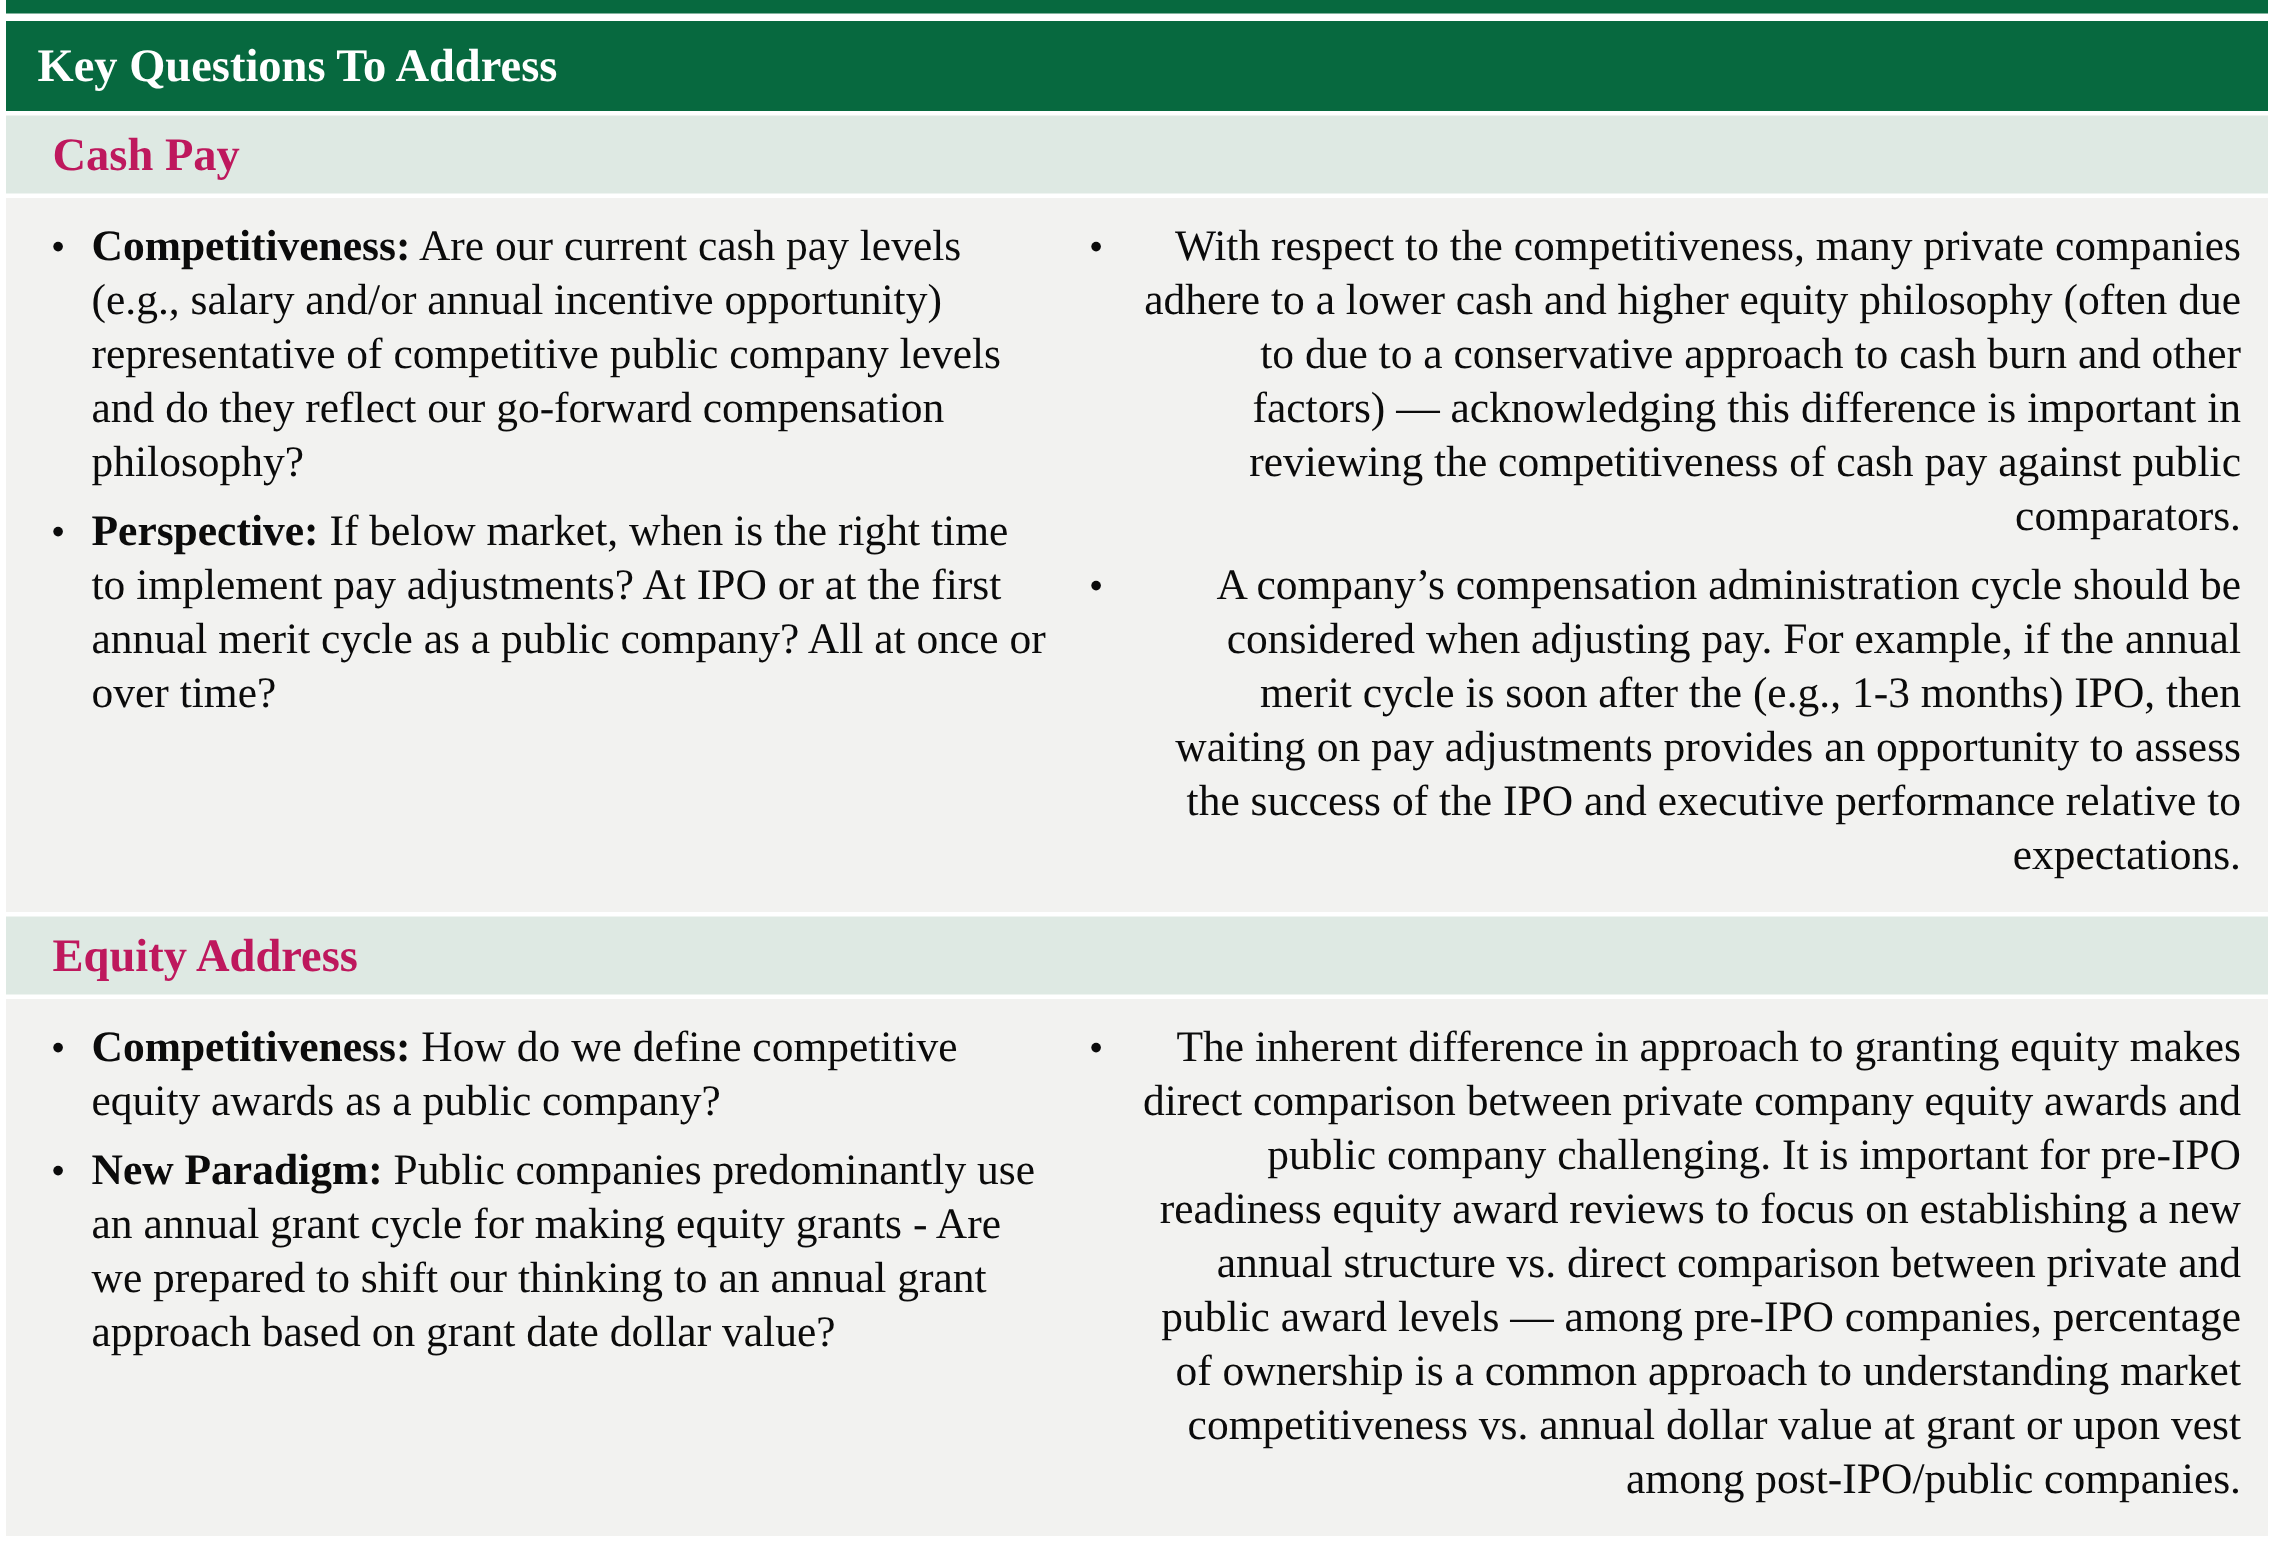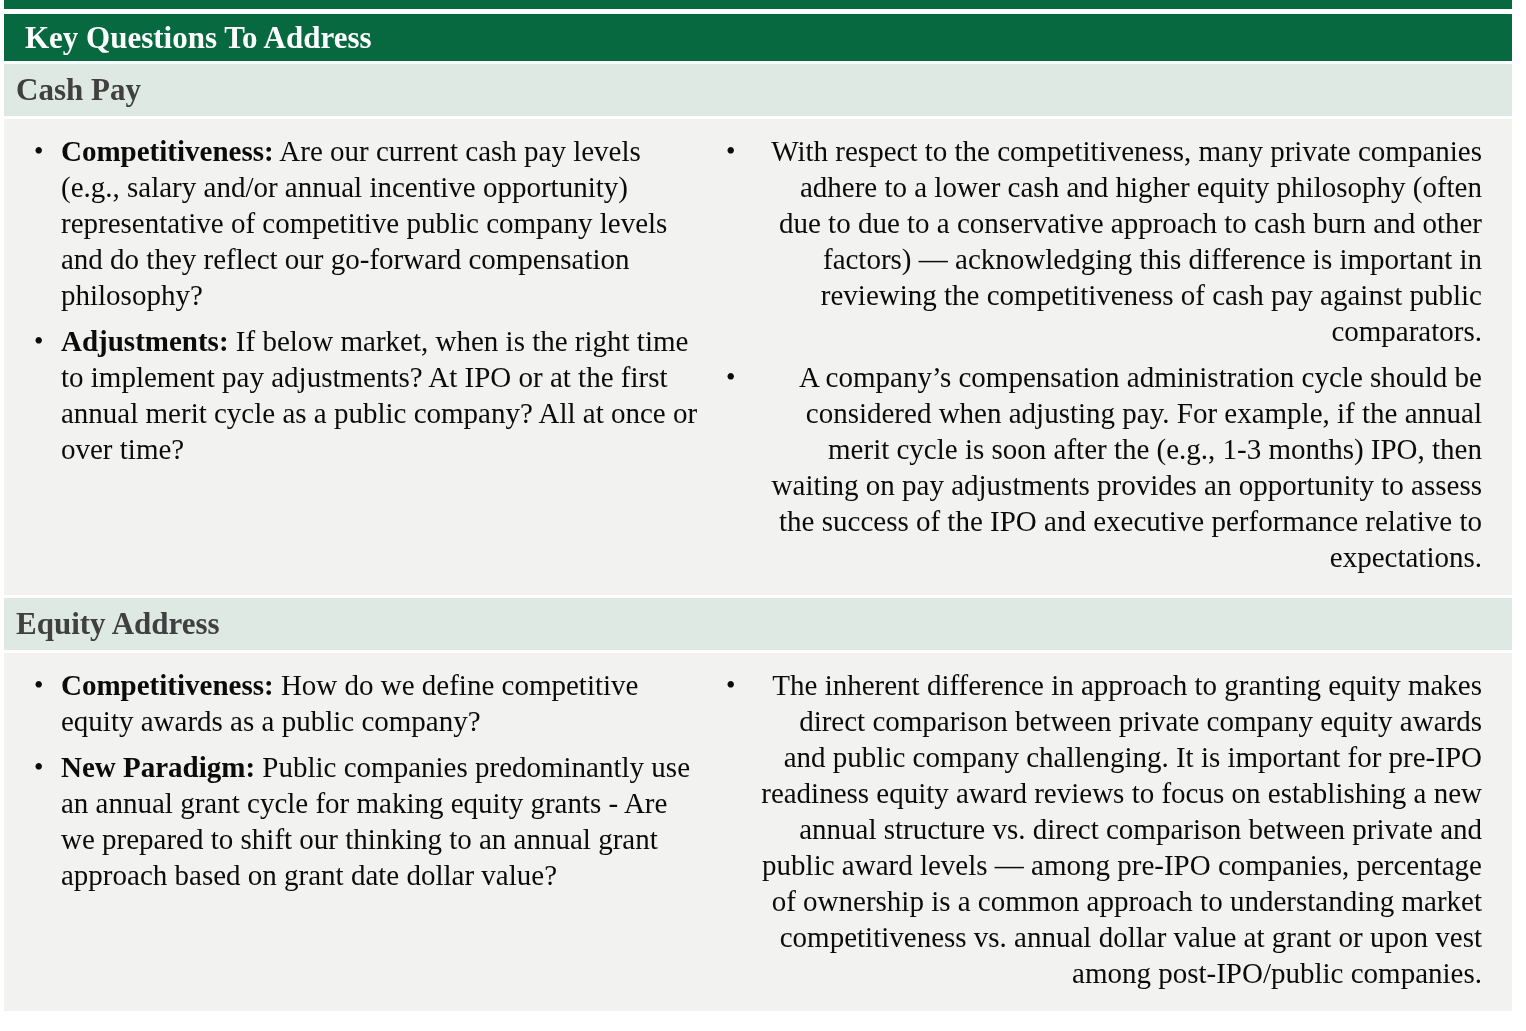--- a/index.html
+++ b/index.html
@@ -29,48 +29,48 @@
     height: 9px;
     background: var(--header-green, #07693F);
     margin-bottom: 5px;
   }
   .header-row {
     display: flex;
     background: var(--header-green, #07693F);
     color: var(--header-text, #ffffff);
     font-weight: bold;
     font-size: 31px;
-    height: 47px;
+    height: 60px;
     align-items: center;
   }
   .hcell-left {
     width: 706px;
     box-sizing: border-box;
     padding-left: 21px;
     flex: none;
   }
   .hcell-right {
     flex: 1;
     box-sizing: border-box;
     padding-left: 16px;
   }
   .section-band {
     background: var(--band-green, #DEE9E3);
     border-top: 3px solid #ffffff;
     border-bottom: 3px solid #ffffff;
     font-weight: bold;
     font-size: 31px;
     line-height: 38px;
-    padding: 7px 0 7px 12px;
-    color: #404040;
+    padding: 7px 0 7px 31px;
+    color: #be185d;
   }
   .section-body {
     display: flex;
     background: var(--content-bg, #F2F2F0);
-    padding: 12px 16px 20px 0;
+    padding: 12px 4px 20px 0;
   }
   .col {
     box-sizing: border-box;
   }
   .col-left {
     width: 706px;
     flex: none;
   }
   .col-right {
     flex: 1;
@@ -112,21 +112,21 @@
     <div class="header-row">
       <div class="hcell-left">Key Questions To Address</div>
     </div>
 
     <div class="section-band">Cash Pay</div>
 
     <div class="section-body">
       <div class="col col-left">
         <ul class="bullets">
           <li><span class="lead">Competitiveness:</span><span> Are our current cash pay levels (e.g., salary and/or annual incentive opportunity) representative of competitive public company levels and do they reflect our go-forward compensation philosophy?</span></li>
-          <li><span class="lead">Adjustments:</span><span> If below market, when is the right time to implement pay adjustments? At IPO or at the first annual merit cycle as a public company? All at once or over time?</span></li>
+          <li><span class="lead">Perspective:</span><span> If below market, when is the right time to implement pay adjustments? At IPO or at the first annual merit cycle as a public company? All at once or over time?</span></li>
         </ul>
       </div>
       <div class="col col-right">
         <ul class="bullets">
           <li><span>With respect to the competitiveness, many private companies adhere to a lower cash and higher equity philosophy (often due to due to a conservative approach to cash burn and other factors) — acknowledging this difference is important in reviewing the competitiveness of cash pay against public comparators.</span></li>
           <li><span>A company’s compensation administration cycle should be considered when adjusting pay. For example, if the annual merit cycle is soon after the (e.g., 1-3 months) IPO, then waiting on pay adjustments provides an opportunity to assess the success of the IPO and executive performance relative to expectations.</span></li>
         </ul>
       </div>
     </div>
 

